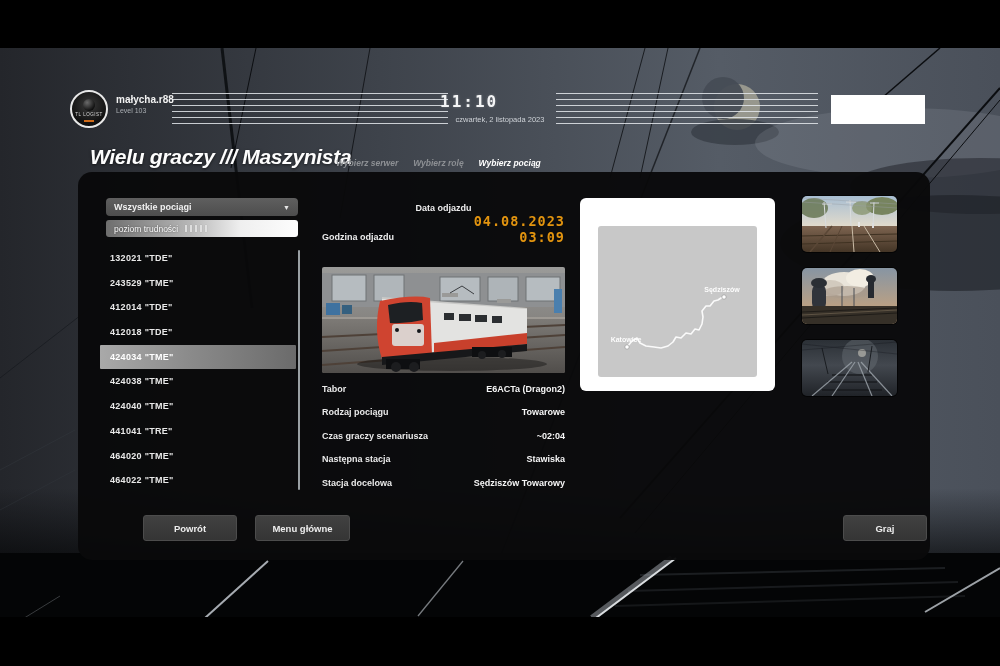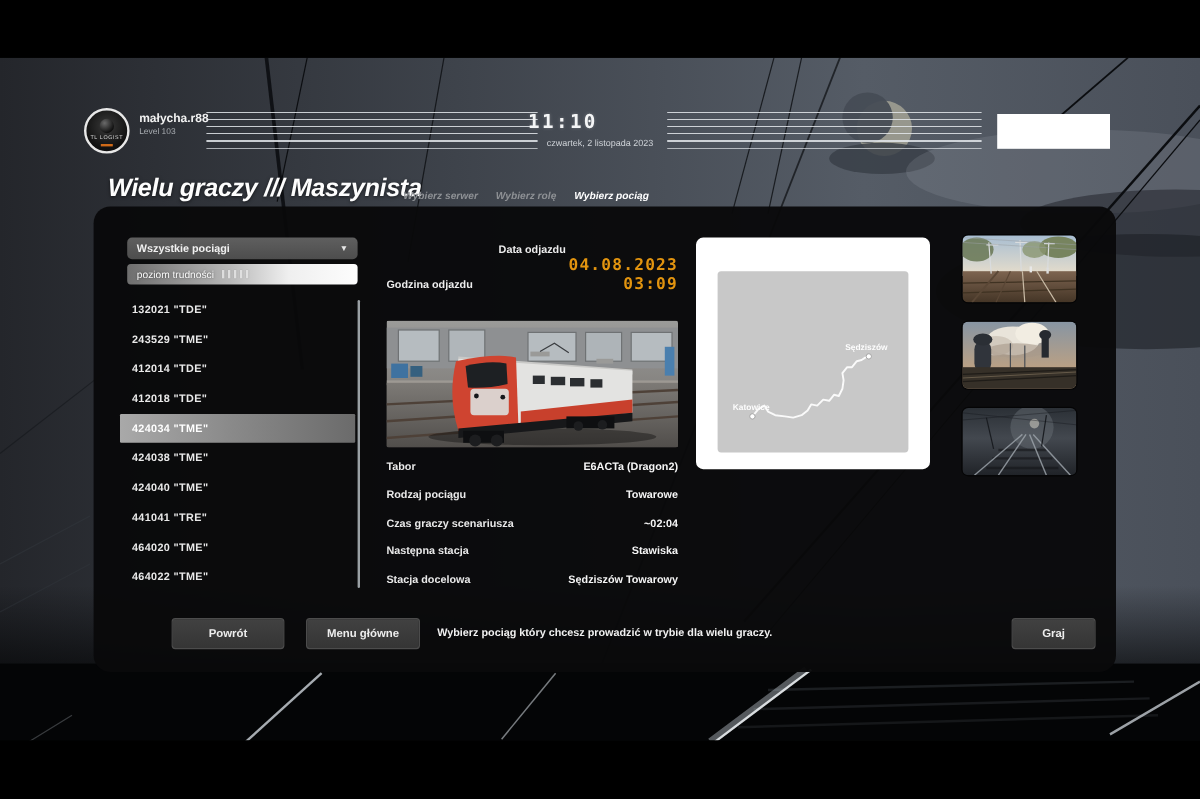--- a/index.html
+++ b/index.html
@@ -78,21 +78,21 @@
 
   .thumb{left:724px;width:95px;height:56px;border-radius:5px;overflow:hidden;cursor:pointer;
          box-shadow:0 0 0 1px rgba(0,0,0,.6);}
   .thumb1{top:24px;} .thumb2{top:96px;} .thumb3{top:168px;}
 
   .btn{height:26px;background:linear-gradient(#414141,#353535);border:1px solid #4c4c4c;
        border-radius:3px;box-sizing:border-box;display:flex;align-items:center;
        justify-content:center;font-size:9.5px;font-weight:bold;color:#ededed;cursor:pointer;margin-left:40px;}
   .btn-back{left:25px;top:343px;width:94px;}
   .btn-menu{left:137px;top:343px;width:95px;}
-  .btn-play{left:725px;top:343px;width:70px;}
+  .btn-play{left:725px;top:343px;width:84px;}
   .hint{left:250px;top:350px;width:352px;text-align:center;font-size:9px;
         font-weight:bold;color:#f1f1f1;}
 </style>
 </head>
 <body>
 
 <svg id="scene" viewBox="0 0 1000 569">
   <defs>
     <linearGradient id="sky" x1="0" y1="0" x2="1" y2="0">
       <stop offset="0" stop-color="#24262b"></stop>
@@ -393,17 +393,16 @@
       </g>
     </svg>
   </div>
 
   <div class="abs btn btn-back">
     <span>Powrót</span>
   </div>
   <div class="abs btn btn-menu">
     <span>Menu główne</span>
   </div>
-  <div class="abs hint">Wybierz pociąg który chcesz prowadzić w trybie dla wielu graczy.</div>
   <div class="abs btn btn-play">
     <span>Graj</span>
   </div>
 </div>
 
 </body></html>

